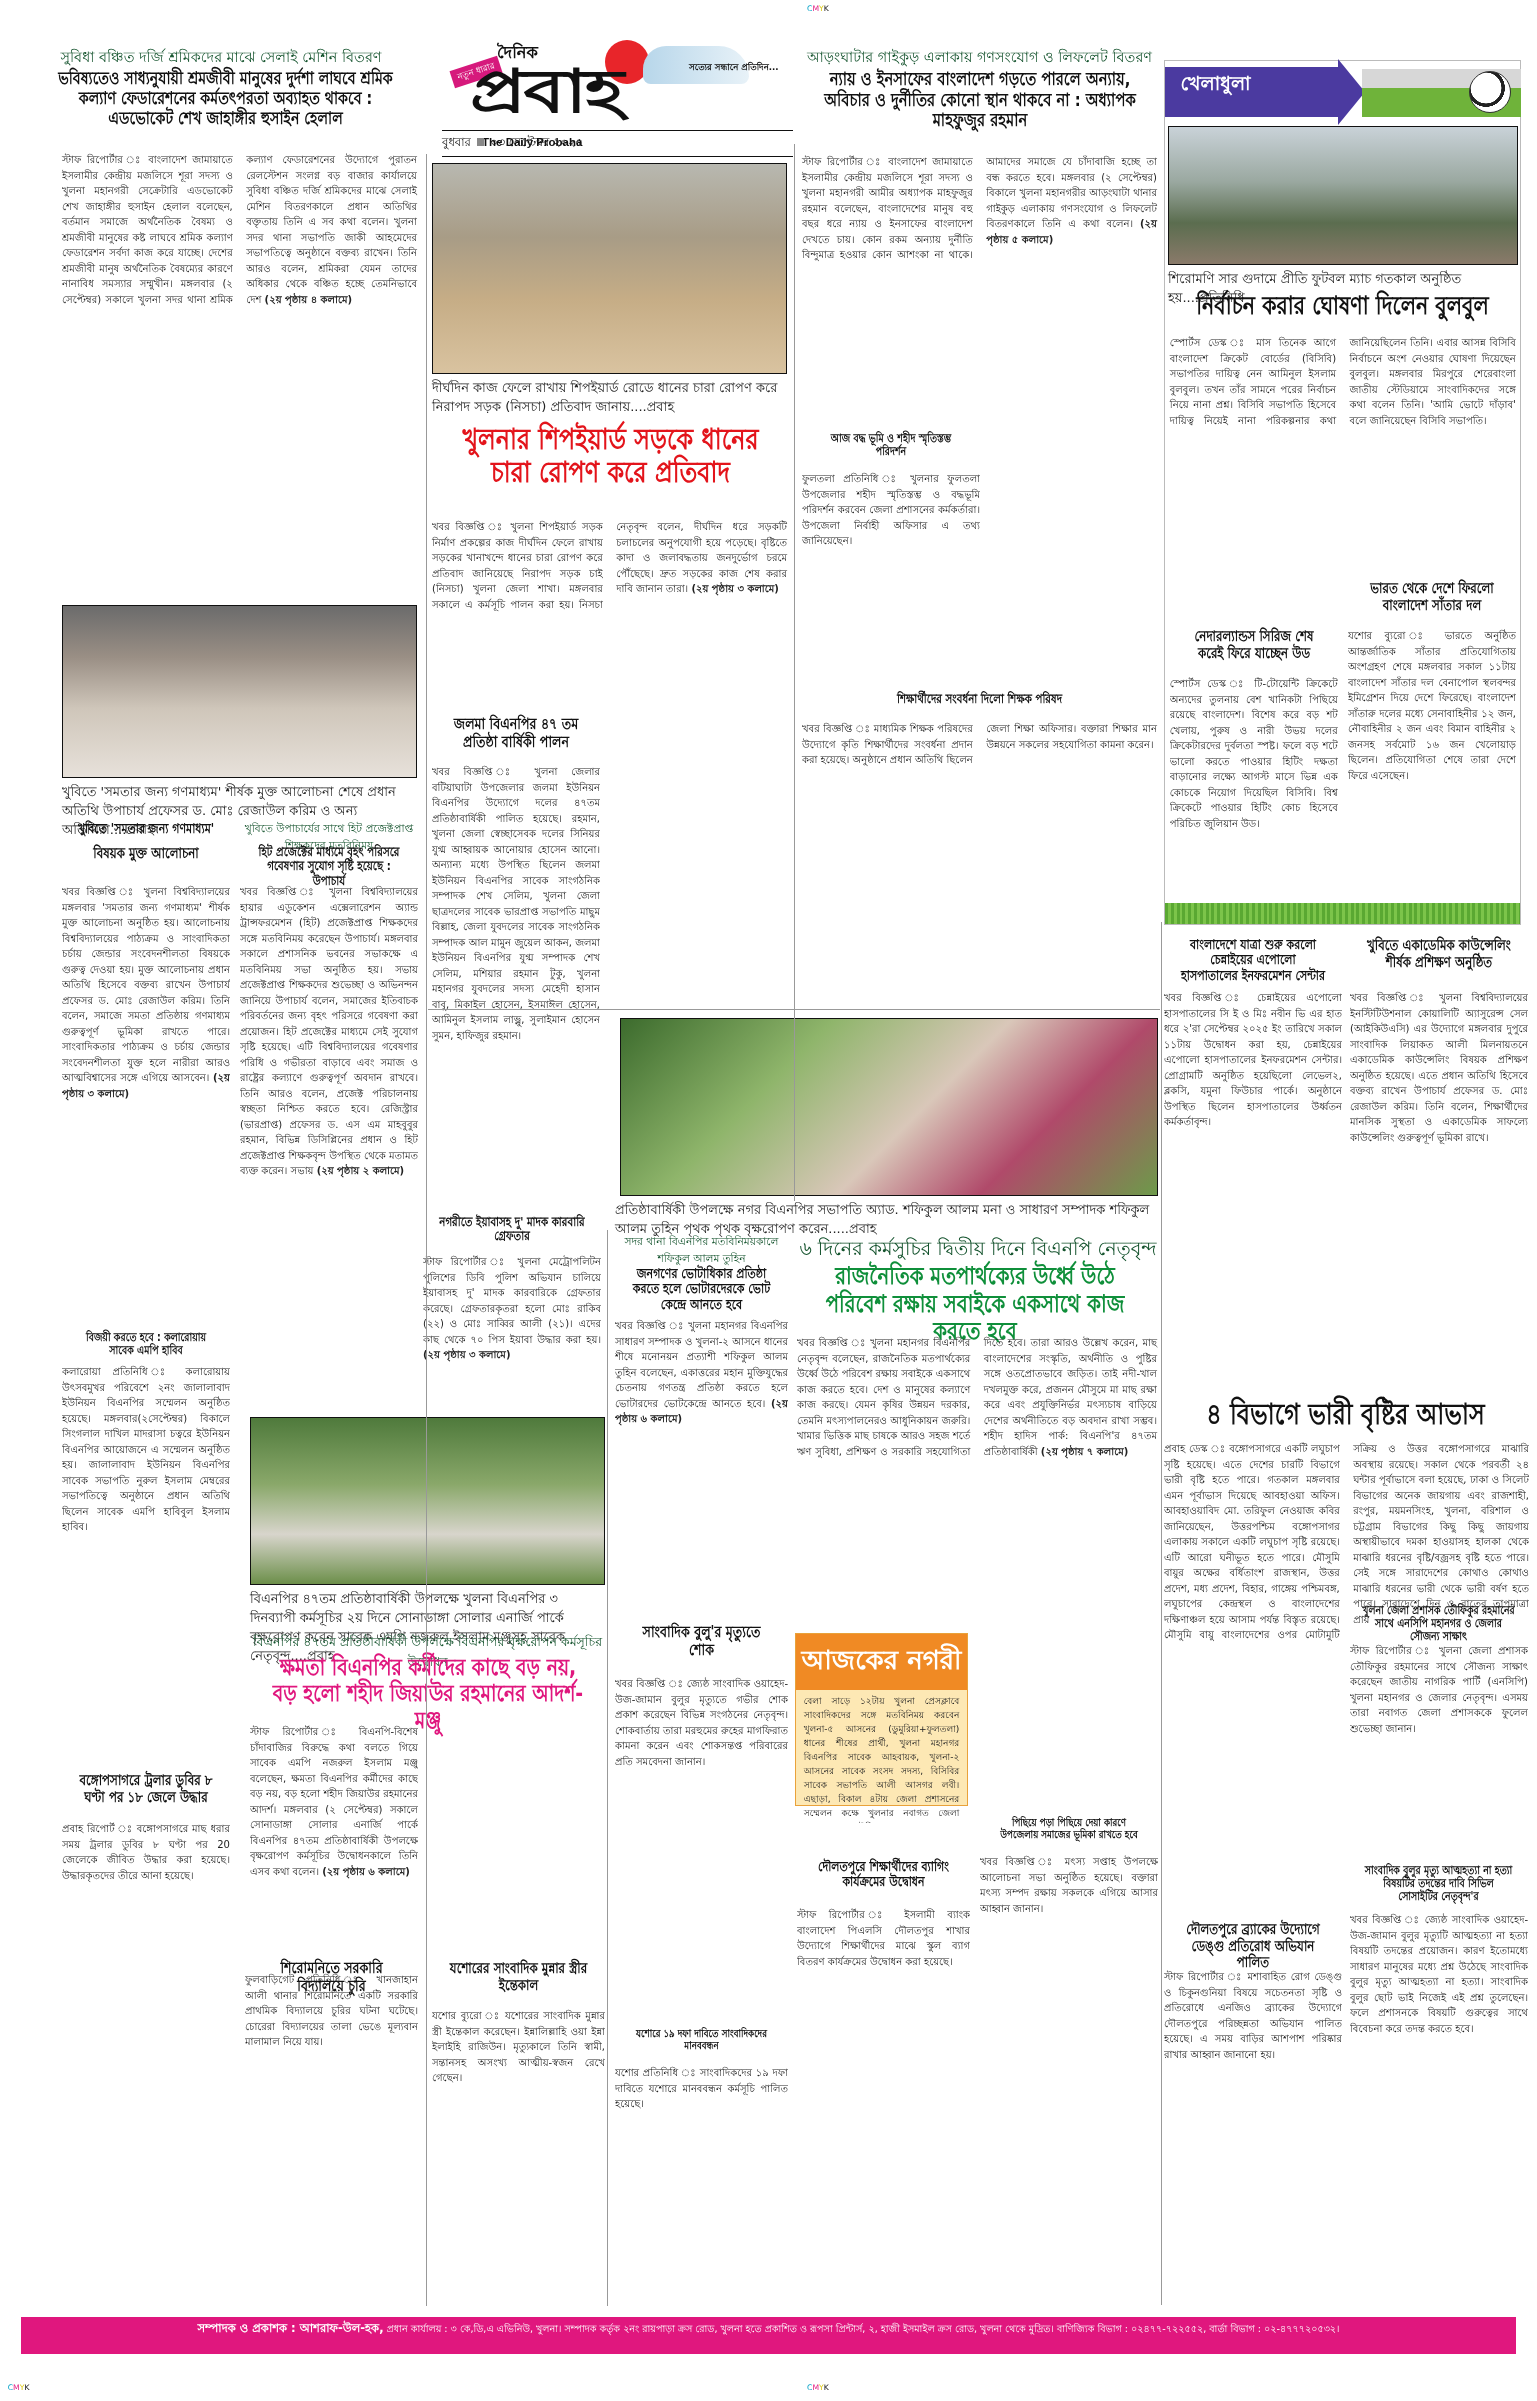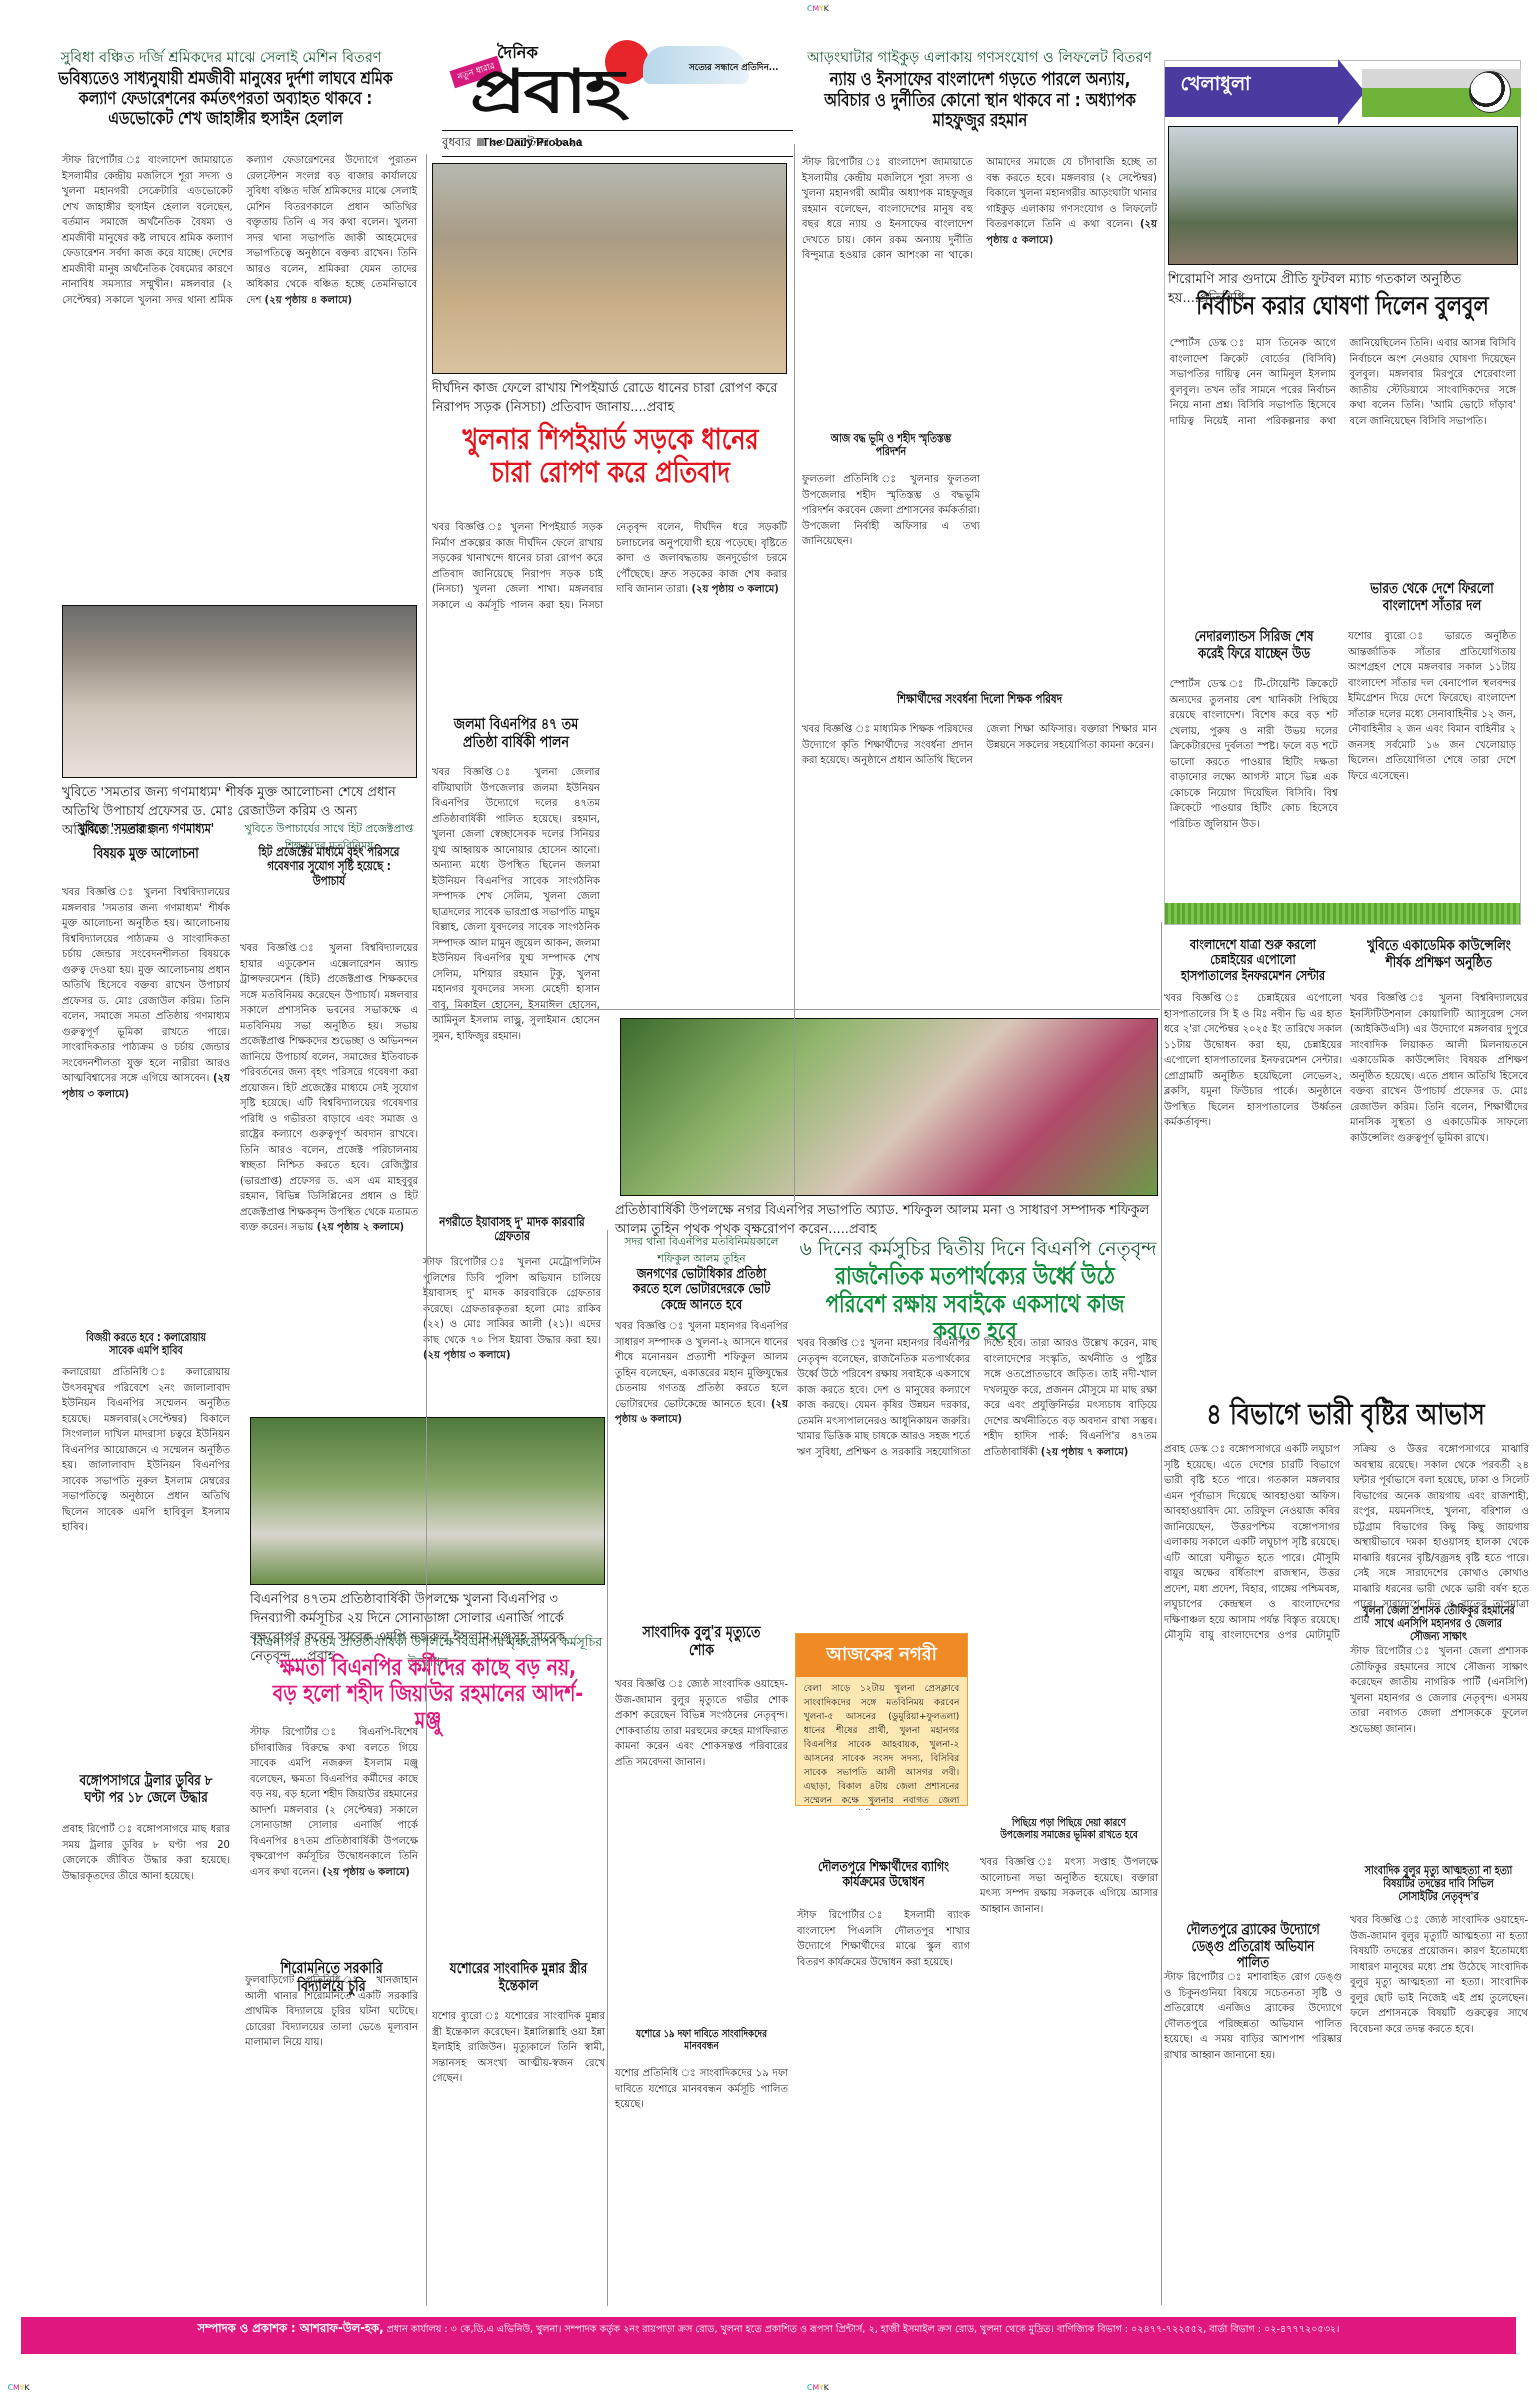--- a/index.html
+++ b/index.html
@@ -32,21 +32,21 @@
   .sports-wrap { position: absolute; left: 1164px; top: 60px; width: 357px; height: 865px; border: 1px solid #bbb; }
   .sports-banner { position: absolute; left: 0; top: 0; width: 355px; height: 61px; }
   .sports-arrow { position: absolute; left: 0; top: 5.8px; width: 173px; height: 50px; background: #4b3aa0; }
   .sports-arrow:after { content: ""; position: absolute; right: -27px; top: -7.7px; border-left: 27px solid #4b3aa0; border-top: 33px solid transparent; border-bottom: 33px solid transparent; }
   .sports-title { position: absolute; left: 15.4px; top: 7.7px; color: #fff; font-size: 19px; font-weight: bold; }
   .sports-grass { position: absolute; left: 197px; top: 7.7px; width: 159px; height: 48px; background: linear-gradient(#d7d7d7 40%, #6fb33a 40%); }
   .ball { position: absolute; right: 9.6px; top: 1.9px; width: 42px; height: 42px; border-radius: 50%; background: radial-gradient(circle at 40% 40%, #fff 45%, #222 46%, #222 55%, #fff 56%); border: 1px solid #333; }
   .grass-strip { height: 21px; background: repeating-linear-gradient(90deg,#5aa832 0 2.9px,#7cc44a 2.9px 5.8px); }
 
   .nagori { position: absolute; left: 795px; top: 1633px; width: 173px; height: 173px; background: #fde8b4; border: 1px solid #e9a23a; }
-  .nagori-head { background: #f08a24; color: #fff; text-align: center; font-size: 18px; font-weight: bold; padding: 5.8px 0; }
+  .nagori-head { background: #f08a24; color: #fff; text-align: center; font-size: 26px; font-weight: bold; padding: 5.8px 0; }
 
   .footer { position: absolute; left: 21px; top: 2317px; width: 1495px; height: 37px; background: #e0177e; color: #fff; text-align: center; font-size: 9.6px; line-height: 1.5; padding-top: 2.9px; }
   .footer b { font-size: 11.5px; }
   .reg { position: absolute; font-size: 7.7px; }
 </style>
 </head>
 <body>
 
 <div class="mast-logo-box">
   <div class="mast-sun"></div>
@@ -73,21 +73,21 @@
 
 <div class="abs head" style="left:62px;top:821px;width:168px;font-size:13.4px;">খুবিতে 'সমতার জন্য গণমাধ্যম'</div>
 <div class="abs head" style="left:62px;top:845px;width:168px;font-size:14.4px;">বিষয়ক মুক্ত আলোচনা</div>
 <div class="abs body-text" style="left:62px;top:884px;width:168px;height:423px;overflow:hidden;">
   <span>খবর বিজ্ঞপ্তি ঃ খুলনা বিশ্ববিদ্যালয়ের মঙ্গলবার 'সমতার জন্য গণমাধ্যম' শীর্ষক মুক্ত আলোচনা অনুষ্ঠিত হয়। আলোচনায় বিশ্ববিদ্যালয়ের পাঠ্যক্রম ও সাংবাদিকতা চর্চায় জেন্ডার সংবেদনশীলতা বিষয়কে গুরুত্ব দেওয়া হয়। মুক্ত আলোচনায় প্রধান অতিথি হিসেবে বক্তব্য রাখেন উপাচার্য প্রফেসর ড. মোঃ রেজাউল করিম। তিনি বলেন, সমাজে সমতা প্রতিষ্ঠায় গণমাধ্যম গুরুত্বপূর্ণ ভূমিকা রাখতে পারে। সাংবাদিকতার পাঠ্যক্রম ও চর্চায় জেন্ডার সংবেদনশীলতা যুক্ত হলে নারীরা আরও আত্মবিশ্বাসের সঙ্গে এগিয়ে আসবেন।</span>
   <span class="cont">(২য় পৃষ্ঠায় ৩ কলামে)</span>
 </div>
 
 <div class="abs kicker" style="left:240px;top:821px;width:178px;font-size:10.6px;">খুবিতে উপাচার্যের সাথে হিট প্রজেক্টপ্রাপ্ত শিক্ষকদের মতবিনিময়</div>
 <div class="abs head" style="left:240px;top:845px;width:178px;font-size:12.5px;">হিট প্রজেক্টের মাধ্যমে বৃহৎ পরিসরে গবেষণার সুযোগ সৃষ্টি হয়েছে : উপাচার্য</div>
-<div class="abs body-text" style="left:240px;top:940px;width:178px;height:500px;overflow:hidden;">
+<div class="abs body-text" style="left:240px;top:884px;width:178px;height:500px;overflow:hidden;">
   <span>খবর বিজ্ঞপ্তি ঃ খুলনা বিশ্ববিদ্যালয়ের হায়ার এডুকেশন এক্সেলারেশন অ্যান্ড ট্রান্সফরমেশন (হিট) প্রজেক্টপ্রাপ্ত শিক্ষকদের সঙ্গে মতবিনিময় করেছেন উপাচার্য। মঙ্গলবার সকালে প্রশাসনিক ভবনের সভাকক্ষে এ মতবিনিময় সভা অনুষ্ঠিত হয়। সভায় প্রজেক্টপ্রাপ্ত শিক্ষকদের শুভেচ্ছা ও অভিনন্দন জানিয়ে উপাচার্য বলেন, সমাজের ইতিবাচক পরিবর্তনের জন্য বৃহৎ পরিসরে গবেষণা করা প্রয়োজন। হিট প্রজেক্টের মাধ্যমে সেই সুযোগ সৃষ্টি হয়েছে। এটি বিশ্ববিদ্যালয়ের গবেষণার পরিধি ও গভীরতা বাড়াবে এবং সমাজ ও রাষ্ট্রের কল্যাণে গুরুত্বপূর্ণ অবদান রাখবে। তিনি আরও বলেন, প্রজেক্ট পরিচালনায় স্বচ্ছতা নিশ্চিত করতে হবে। রেজিস্ট্রার (ভারপ্রাপ্ত) প্রফেসর ড. এস এম মাহবুবুর রহমান, বিভিন্ন ডিসিপ্লিনের প্রধান ও হিট প্রজেক্টপ্রাপ্ত শিক্ষকবৃন্দ উপস্থিত থেকে মতামত ব্যক্ত করেন। সভায়</span>
   <span class="cont">(২য় পৃষ্ঠায় ২ কলামে)</span>
 </div>
 
 <div class="abs head" style="left:62px;top:1331px;width:168px;font-size:11.5px;">বিজয়ী করতে হবে : কলারোয়ায় সাবেক এমপি হাবিব</div>
 <div class="abs body-text" style="left:62px;top:1364px;width:168px;height:317px;overflow:hidden;">কলারোয়া প্রতিনিধি ঃ কলারোয়ায় উৎসবমুখর পরিবেশে ২নং জালালাবাদ ইউনিয়ন বিএনপির সম্মেলন অনুষ্ঠিত হয়েছে। মঙ্গলবার(২সেপ্টেম্বর) বিকালে সিংগলাল দাখিল মাদরাসা চত্বরে ইউনিয়ন বিএনপির আয়োজনে এ সম্মেলন অনুষ্ঠিত হয়। জালালাবাদ ইউনিয়ন বিএনপির সাবেক সভাপতি নুরুল ইসলাম মেম্বরের সভাপতিত্বে অনুষ্ঠানে প্রধান অতিথি ছিলেন সাবেক এমপি হাবিবুল ইসলাম হাবিব।</div>
 
 <div class="abs photo" style="left:250px;top:1417px;width:355px;height:168px;background:linear-gradient(180deg,#4f7a3c 0%,#8aa86a 40%,#d8d5cc 70%,#6c8f4a 100%);"></div>
 <div class="abs caption" style="left:250px;top:1590px;width:355px;">বিএনপির ৪৭তম প্রতিষ্ঠাবার্ষিকী উপলক্ষে খুলনা বিএনপির ৩ দিনব্যাপী কর্মসূচির ২য় দিনে সোনাডাঙ্গা সোলার এনার্জি পার্কে বৃক্ষরোপণ করেন সাবেক এমপি নজরুল ইসলাম মঞ্জুসহ সাবেক নেতৃবৃন্দ....প্রবাহ</div>
 

